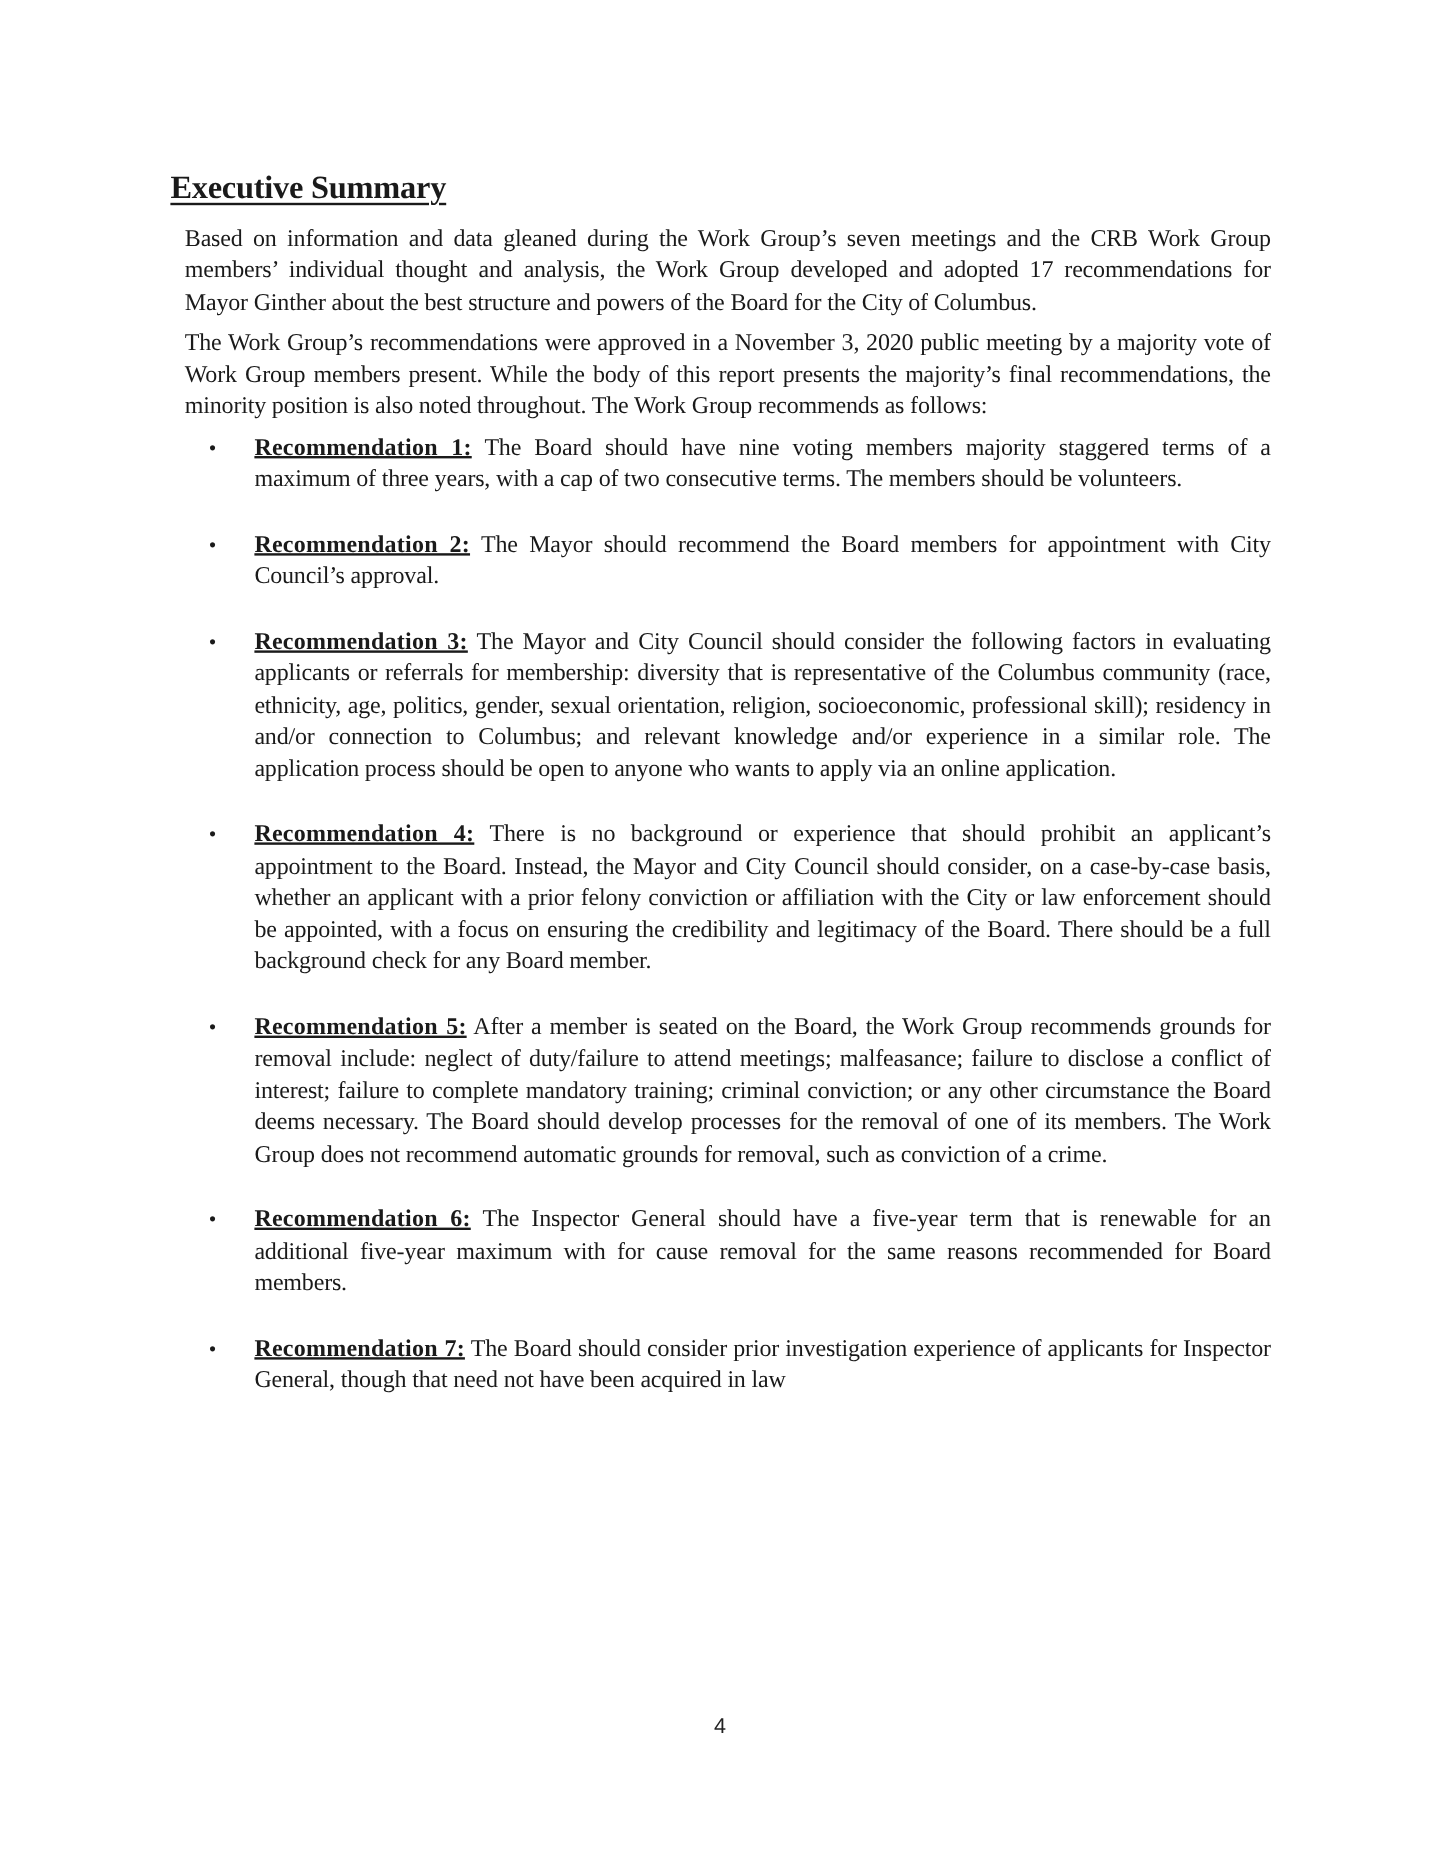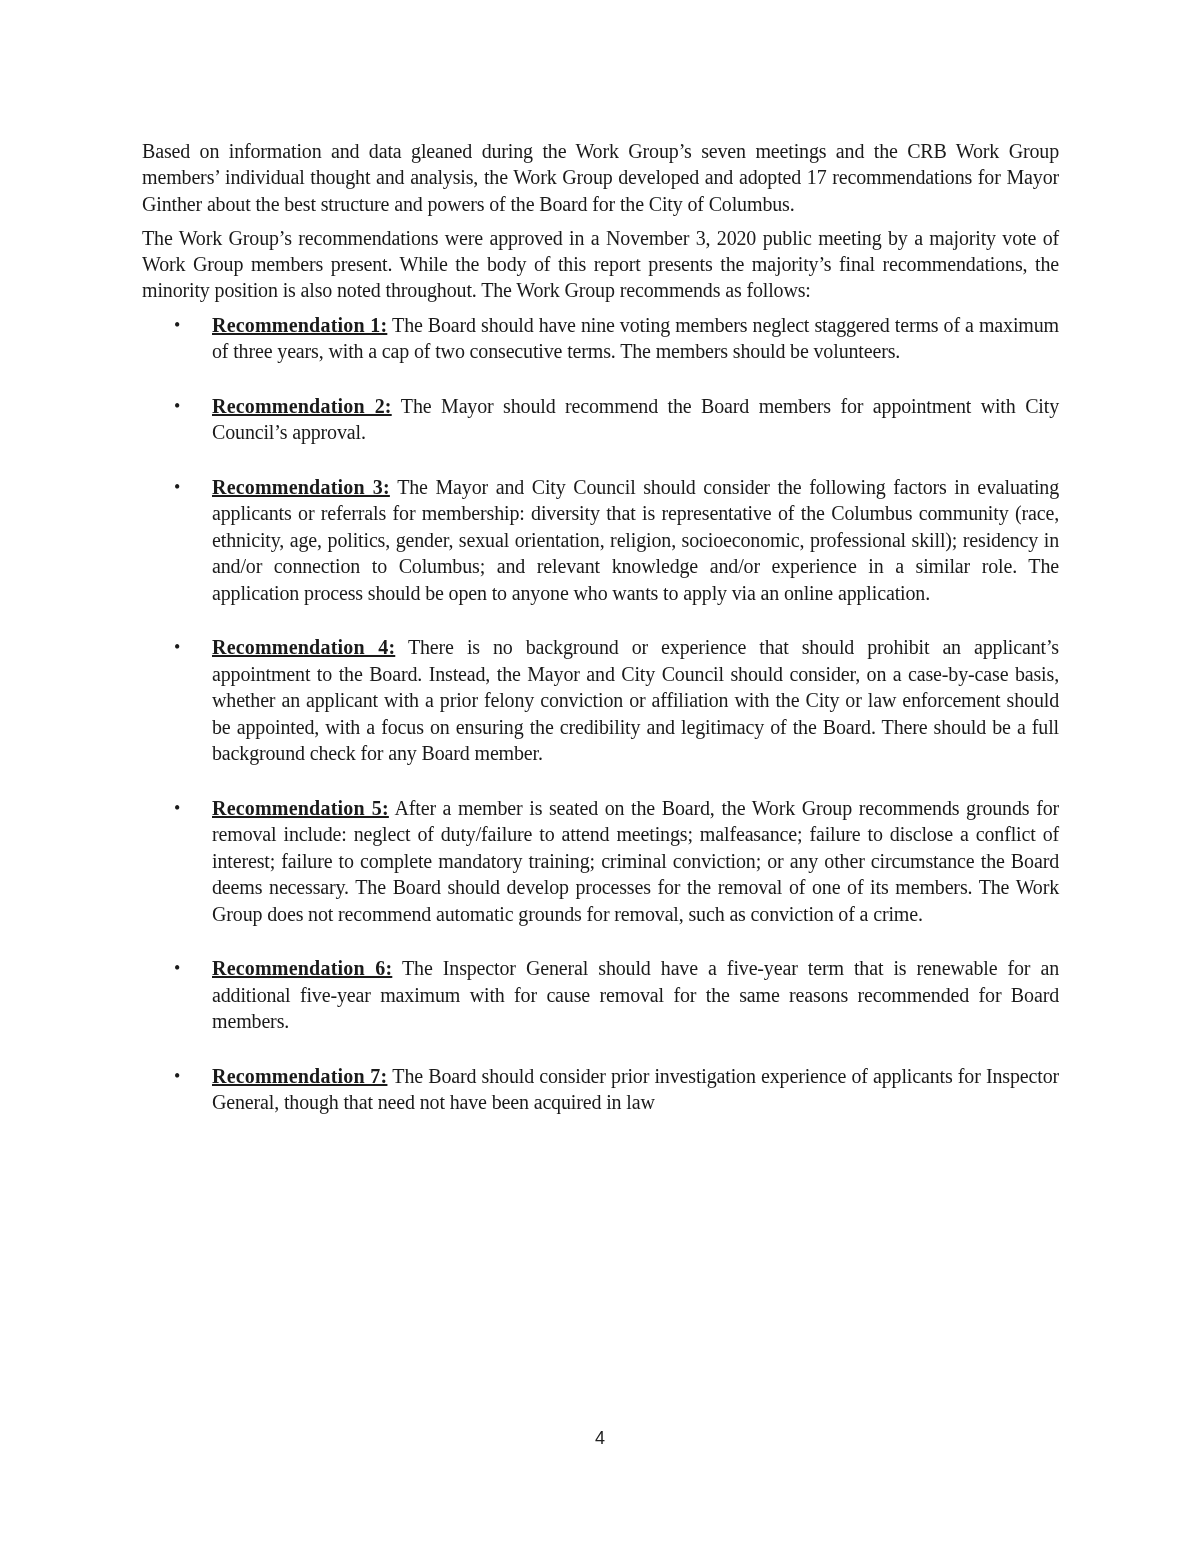--- a/index.html
+++ b/index.html
@@ -26,21 +26,21 @@
       font-weight: bold;
       font-size: 27px;
       text-decoration: underline;
       text-decoration-thickness: 2px;
       text-underline-offset: 4px;
       margin: 0 0 12px 0;
       line-height: 36px;
       letter-spacing: -0.2px;
     }
     p.para {
-      margin: 0 0 8px 0;
+      margin: 0 0 8px 12px;
       font-size: 20px;
       line-height: 26.3px;
       text-align: justify;
       letter-spacing: -0.15px;
     }
     .section-heading {
       font-weight: bold;
       font-size: 20px;
       line-height: 26px;
       margin: 10px 0 22px 0;
@@ -78,28 +78,29 @@
       text-align: center;
       font-family: "Liberation Sans", sans-serif;
       font-size: 18px;
       color: #222;
     }
   </style>
 </head>
 <body>
 
 <div class="page">
+  <h1 class="title">Executive Summary</h1>
 
   <p class="para">Based on information and data gleaned during the Work Group’s seven meetings and the CRB Work Group members’ individual thought and analysis, the Work Group developed and adopted 17 recommendations for Mayor Ginther about the best structure and powers of the Board for the City of Columbus.</p>
   <p class="para">The Work Group’s recommendations were approved in a November 3, 2020 public meeting by a majority vote of Work Group members present. While the body of this report presents the majority’s final recommendations, the minority position is also noted throughout. The Work Group recommends as follows:</p>
 
 
   <ul class="recs">
     <li>
-      <span class="bullet">•</span><span class="lead">Recommendation 1:</span><span> The Board should have nine voting members neglect staggered terms of a maximum of three years, with a cap of two consecutive terms. The members should be volunteers.</span>
+      <span class="bullet">•</span><span class="lead">Recommendation 1:</span><span> The Board should have nine voting members majority staggered terms of a maximum of three years, with a cap of two consecutive terms. The members should be volunteers.</span>
     </li>
     <li>
       <span class="bullet">•</span><span class="lead">Recommendation 2:</span><span> The Mayor should recommend the Board members for appointment with City Council’s approval.</span>
     </li>
     <li>
       <span class="bullet">•</span><span class="lead">Recommendation 3:</span><span> The Mayor and City Council should consider the following factors in evaluating applicants or referrals for membership: diversity that is representative of the Columbus community (race, ethnicity, age, politics, gender, sexual orientation, religion, socioeconomic, professional skill); residency in and/or connection to Columbus; and relevant knowledge and/or experience in a similar role. The application process should be open to anyone who wants to apply via an online application.</span>
     </li>
     <li>
       <span class="bullet">•</span><span class="lead">Recommendation 4:</span><span> There is no background or experience that should prohibit an applicant’s appointment to the Board. Instead, the Mayor and City Council should consider, on a case-by-case basis, whether an applicant with a prior felony conviction or affiliation with the City or law enforcement should be appointed, with a focus on ensuring the credibility and legitimacy of the Board. There should be a full background check for any Board member.</span>
     </li>

